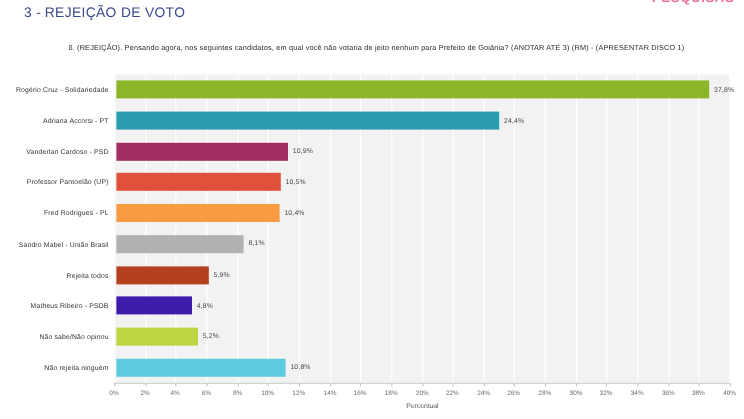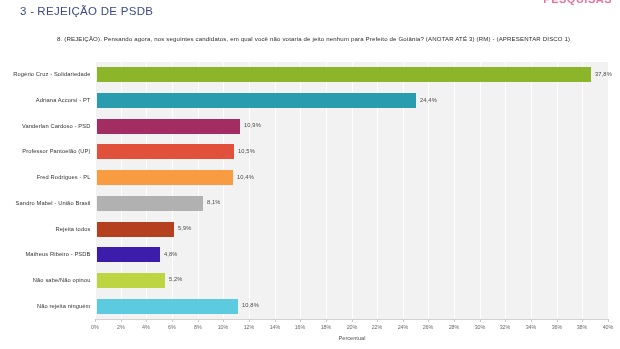--- a/index.html
+++ b/index.html
@@ -177,21 +177,21 @@
     color: #555555;
     white-space: nowrap;
   }
 </style>
 </head>
 <body>
 
 <div class="slide-header">
   <div class="brand-mark">PESQUISAS</div>
   <div class="slide-title">
-    <span class="num">3 -</span><span>REJEIÇÃO DE PSDB</span>
+    <span class="num">3 -</span><span>REJEIÇÃO DE VOTO</span>
   </div>
 </div>
 
 <div class="question">8. (REJEIÇÃO). Pensando agora, nos seguintes candidatos, em qual você não votaria de jeito nenhum para Prefeito de Goiânia? (ANOTAR ATÉ 3) (RM) - (APRESENTAR DISCO 1)</div>
 
 <div class="chart">
   <div class="plot-bg"></div>
   <div class="gridlines">
       <div class="gridline" style="left: 0px;"></div>
       <div class="gridline" style="left: 25.65px;"></div>

